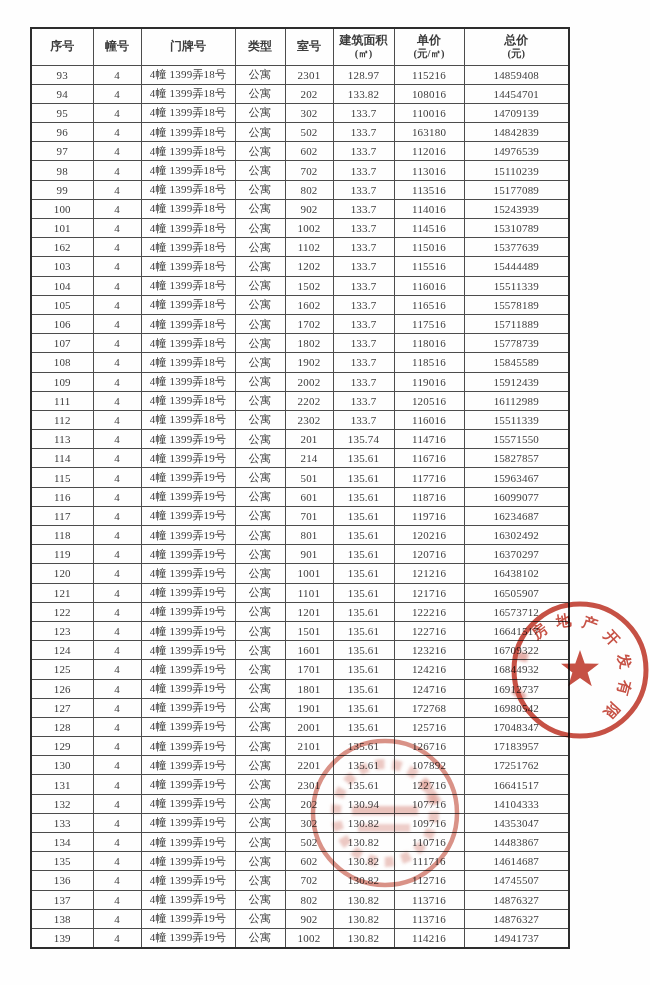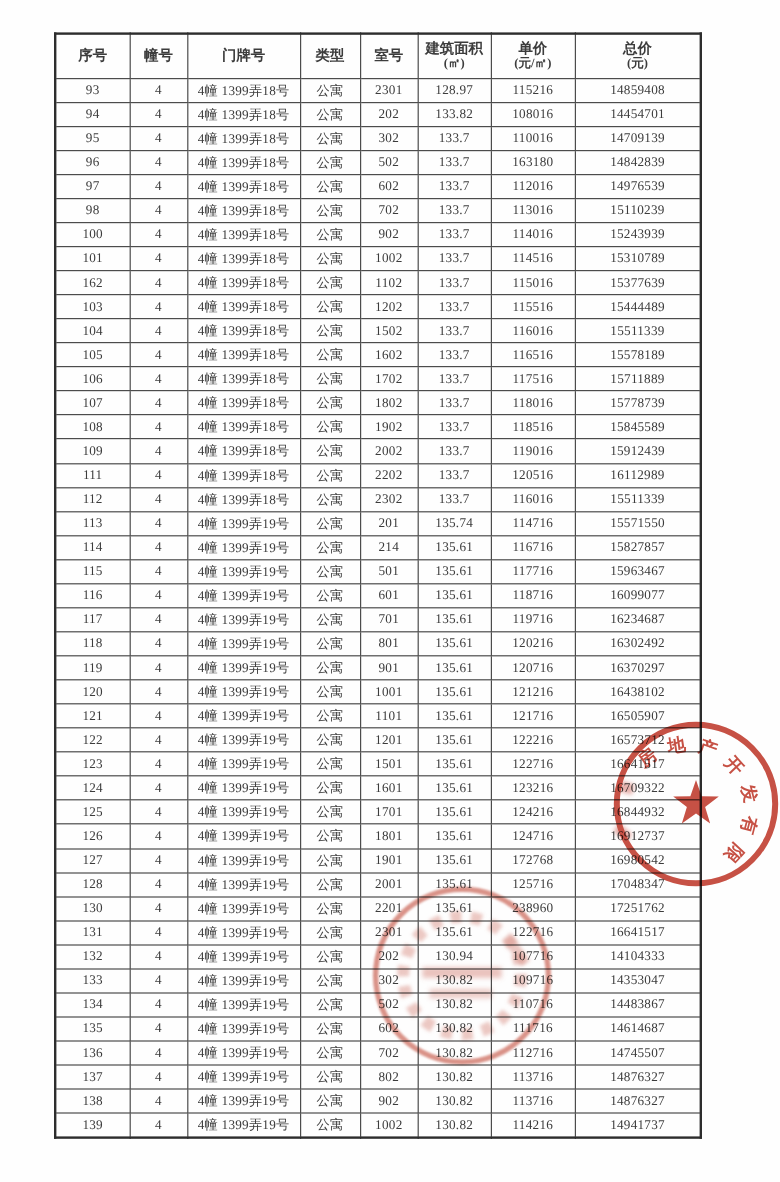--- a/index.html
+++ b/index.html
@@ -2,21 +2,21 @@
 <html><head>
 <meta charset="utf-8">
 <style>
   html,body { margin:0; padding:0; background:#ffffff; }
   .page {
     position:relative; width:650px; height:985px; margin:0 auto;
     background:#fefefdq; background-color:#fefefe; overflow:hidden;
     font-family:"Liberation Serif","DejaVu Serif",serif;
   }
   table.price-table {
-    position:absolute; left:45px; top:27px; width:538px; height:922px;
+    position:absolute; left:30px; top:27px; width:538px; height:922px;
     border-collapse:collapse; table-layout:fixed;
     border:2px solid #2d2d2d;
   }
   .price-table th, .price-table td {
     border:1px solid #4c4c4c;
     text-align:center; vertical-align:middle;
     color:#3c3c3c; padding:0; overflow:hidden; white-space:nowrap;
   }
   .price-table thead tr { height:37px; }
   .price-table thead th { font-size:12px; font-weight:600; line-height:1.15; }
@@ -133,20 +133,30 @@
           <td>98</td>
           <td>4</td>
           <td>4幢 1399弄18号</td>
           <td>公寓</td>
           <td>702</td>
           <td>133.7</td>
           <td>113016</td>
           <td>15110239</td>
         </tr>
         <tr>
+          <td>99</td>
+          <td>4</td>
+          <td>4幢 1399弄18号</td>
+          <td>公寓</td>
+          <td>802</td>
+          <td>133.7</td>
+          <td>113516</td>
+          <td>15177089</td>
+        </tr>
+        <tr>
           <td>100</td>
           <td>4</td>
           <td>4幢 1399弄18号</td>
           <td>公寓</td>
           <td>902</td>
           <td>133.7</td>
           <td>114016</td>
           <td>15243939</td>
         </tr>
         <tr>
@@ -413,27 +423,37 @@
           <td>128</td>
           <td>4</td>
           <td>4幢 1399弄19号</td>
           <td>公寓</td>
           <td>2001</td>
           <td>135.61</td>
           <td>125716</td>
           <td>17048347</td>
         </tr>
         <tr>
+          <td>129</td>
+          <td>4</td>
+          <td>4幢 1399弄19号</td>
+          <td>公寓</td>
+          <td>2101</td>
+          <td>135.61</td>
+          <td>126716</td>
+          <td>17183957</td>
+        </tr>
+        <tr>
           <td>130</td>
           <td>4</td>
           <td>4幢 1399弄19号</td>
           <td>公寓</td>
           <td>2201</td>
           <td>135.61</td>
-          <td>238960</td>
+          <td>107892</td>
           <td>17251762</td>
         </tr>
         <tr>
           <td>131</td>
           <td>4</td>
           <td>4幢 1399弄19号</td>
           <td>公寓</td>
           <td>2301</td>
           <td>135.61</td>
           <td>122716</td>

